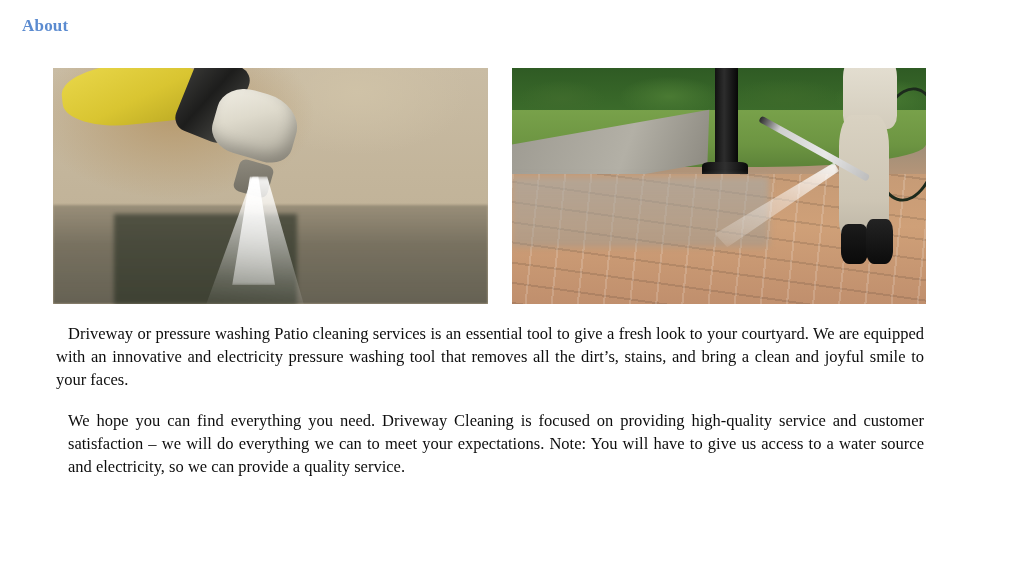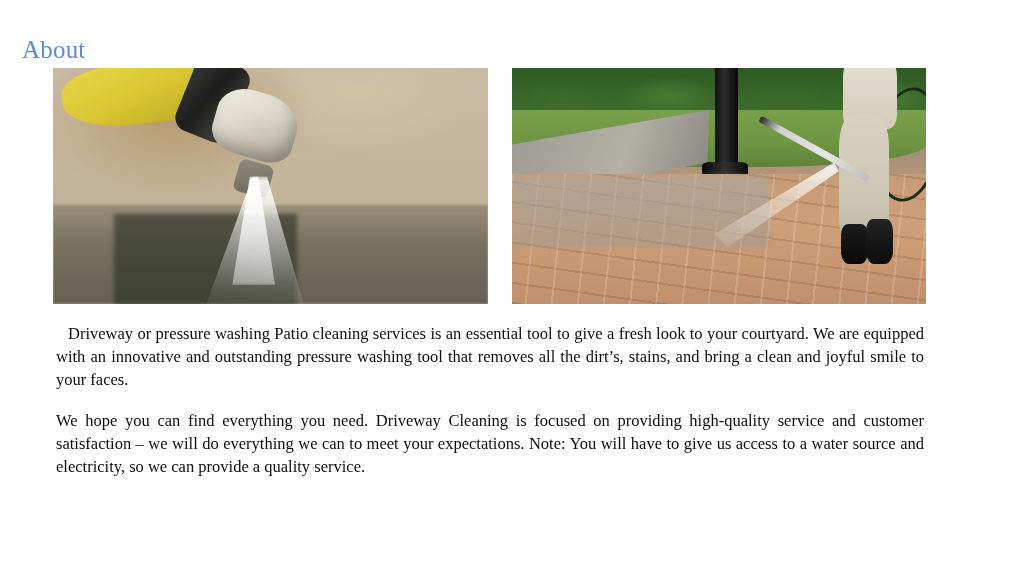--- a/index.html
+++ b/index.html
@@ -15,24 +15,24 @@
   }
   .slide {
     position: relative;
     width: 1024px;
     height: 576px;
     background: #ffffff;
   }
   .heading {
     position: absolute;
     left: 22px;
-    top: 36px;
+    top: 16px;
     font-family: "Liberation Serif", serif;
-    font-size: 25px;
-    font-weight: normal;
+    font-size: 17px;
+    font-weight: bold;
     color: #5b8bd0;
     letter-spacing: 0.2px;
   }
   .images-row {
     position: absolute;
     left: 53px;
     top: 68px;
     width: 873px;
     height: 236px;
   }
@@ -298,20 +298,21 @@
   }
   .para-1 {
     text-indent: 12px;
     margin-bottom: 18px;
   }
   .para-2 {
     margin-bottom: 24px;
   }
   .para-3 {
     margin-bottom: 0;
+    margin-left: 12px;
   }
 </style>
 </head>
 <body>
 
 <div class="slide">
 
   <div class="heading">About</div>
 
   <div class="images-row">
@@ -342,17 +343,17 @@
       <div class="pw-right-worker-legs"></div>
       <div class="pw-right-boot1"></div>
       <div class="pw-right-boot2"></div>
       <div class="pw-right-lance"></div>
       <div class="pw-right-spray"></div>
     </div>
 
   </div>
 
   <div class="paragraphs">
-    <p class="para para-1">Driveway or pressure washing Patio cleaning services is an essential tool to give a fresh look to your courtyard. We are equipped with an innovative and outstanding pressure washing tool that removes all the dirt’s, stains, and bring a clean and joyful smile to your faces.</p>
+    <p class="para para-1">Driveway or pressure washing Patio cleaning services is an essential tool to give a fresh look to your courtyard. We are equipped with an innovative and electricity pressure washing tool that removes all the dirt’s, stains, and bring a clean and joyful smile to your faces.</p>
     <p class="para para-3">We hope you can find everything you need. Driveway Cleaning is focused on providing high-quality service and customer satisfaction – we will do everything we can to meet your expectations. Note: You will have to give us access to a water source and electricity, so we can provide a quality service.</p>
   </div>
 
 </div>
 
 </body></html>

